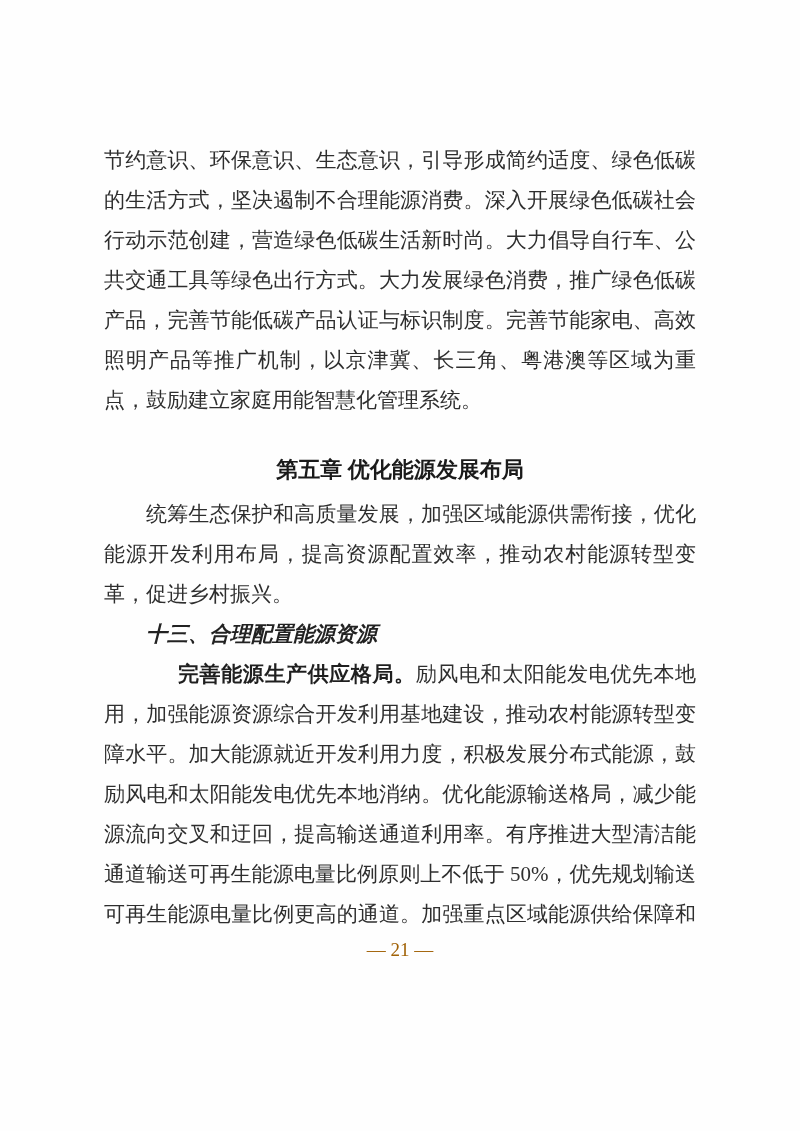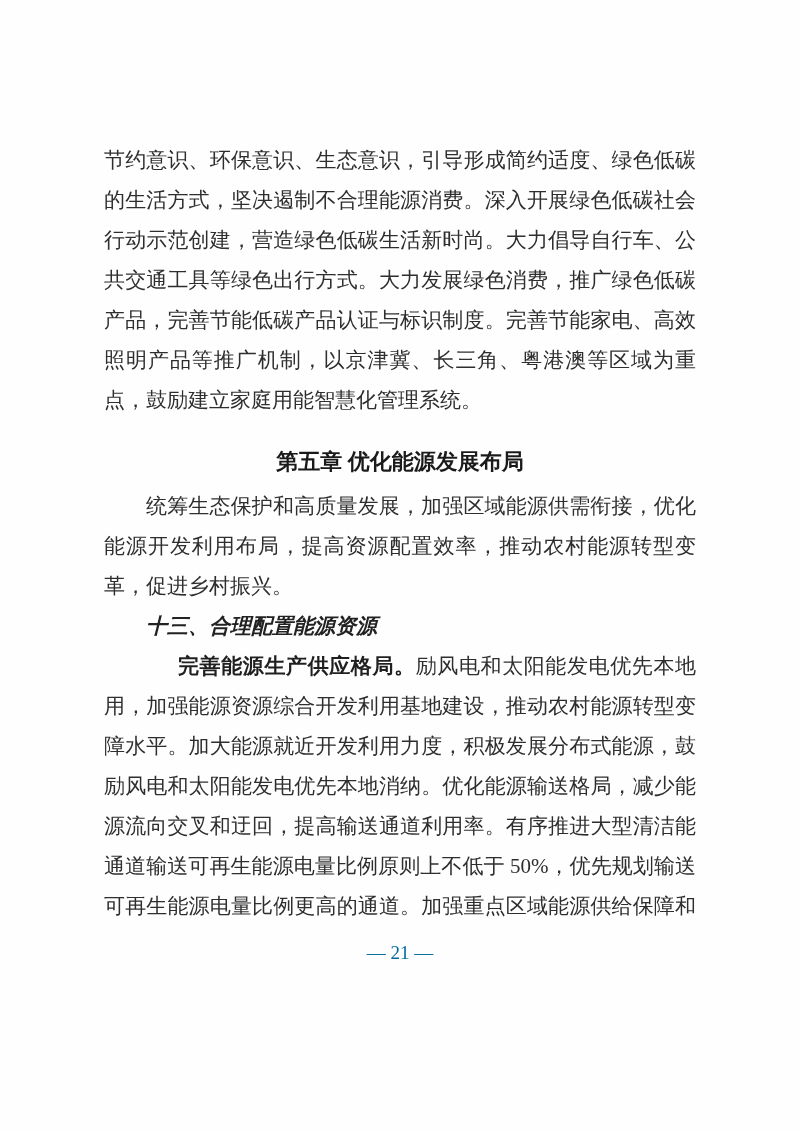--- a/index.html
+++ b/index.html
@@ -33,43 +33,43 @@
   }
   .indent { text-indent: 2em; }
   .chapter-heading {
     font-size: 22px;
     font-weight: bold;
     color: #1a1a1a;
     line-height: 40px;
     height: 40px;
     text-align: center;
     text-align-last: center;
-    margin-top: 22px;
+    margin-top: 30px;
     margin-bottom: 4px;
   }
   .section-heading {
     font-family: "Liberation Sans", "DejaVu Sans", sans-serif;
     font-size: 21px;
     font-weight: bold;
     color: #222222;
     line-height: 40px;
     height: 40px;
     text-indent: 2em;
     text-align: left;
     text-align-last: left;
     font-style: italic;
   }
   .bold-lead { font-weight: bold; color: #1f1f1f; margin-left: 32px; }
   .page-number {
     font-size: 19px;
     line-height: 30px;
     text-align: center;
     text-align-last: center;
-    color: #0369a1;
-    margin-top: 12px;
+    color: #a16207;
+    margin-top: 1px;
   }
 </style>
 </head>
 <body>
 
 <div class="page">
   <div class="content">
 
     <div>
       <div class="line">节约意识、环保意识、生态意识，引导形成简约适度、绿色低碳</div>

